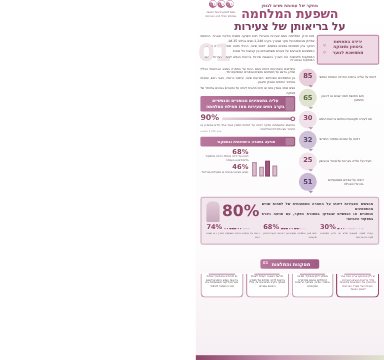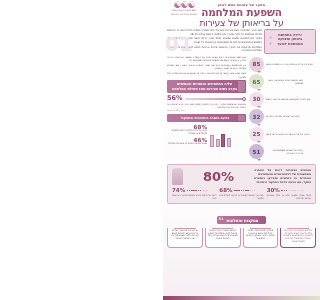--- a/index.html
+++ b/index.html
@@ -23,21 +23,21 @@
     font-size: 3.4px; letter-spacing: .1px; margin: 1px 0 0 0;
     font-weight: bold;
   }
   .title1 {
     text-align: center; color: #9c4c72;
     font-size: 10.5px; font-weight: bold; line-height: 11px;
     letter-spacing: -.2px;
   }
   .title2 {
     text-align: center; color: #7d4163;
-    font-size: 9.2px; font-weight: normal; line-height: 10px;
+    font-size: 9.2px; font-weight: bold; line-height: 10px;
     letter-spacing: -.2px;
   }
   .logo {
     position: absolute; top: 1px; left: 3px;
     width: 36px; height: 22px; text-align: center;
   }
   .logo-figs { font-size: 9px; color: #b56b92; line-height: 9px; letter-spacing:-1px;}
   .logo-cap1 { font-size: 2.2px; color: #7b3f60; line-height: 2.6px; }
   .logo-cap2 { font-size: 2.1px; color: #9a6f86; line-height: 2.5px; }
 
@@ -135,21 +135,21 @@
   .b5 { background: #efe2ea; color: #8d4668; }
   .b6 { background: #c9b7d6; color: #53406a; }
   .cstat .ctext { font-size: 2.5px; line-height: 3.2px; color: #4a3a42; }
 
   
   .band {
     margin: 2px 4px 0 4px; background: #f3e7ee;
     border: .7px solid #d7b4c8; border-radius: 2px;
     padding: 3px 4px; position: relative;
   }
-  .band-top { display: flex; flex-direction: row-reverse; align-items: center; gap: 20px; }
+  .band-top { display: flex; flex-direction: row-reverse; align-items: center; gap: 2px; }
   .band-text { flex: 1; font-size: 2.9px; line-height: 4px; color: #4a3a42; font-weight: bold; text-align: justify; }
   .band-big { font-size: 13px; font-weight: bold; color: #8d4668; line-height: 13px; }
   .band-fig { width: 11px; height: 17px; background: linear-gradient(180deg,#d9bfcd,#b98fa8); border-radius: 4px 4px 1px 1px; opacity:.7; }
   .band-stats { display: flex; flex-direction: row-reverse; gap: 3px; margin-top: 2.5px; }
   .bs { flex: 1; }
   .bs-head { display: flex; flex-direction: row-reverse; align-items: center; gap: 1.5px; }
   .bs-val { font-size: 5.5px; font-weight: bold; color: #8d4668; line-height: 6px; }
   .dots { display: flex; flex-direction: row-reverse; gap: .6px; }
   .dot { width: 1.6px; height: 1.6px; border-radius: 50%; background: #ddc6d3; }
   .dot.on { background: #8d4668; }
@@ -221,21 +221,21 @@
       <div class="para">נשים שחוו אובדן אישי או פינוי מהבית דיווחו על שיעורים גבוהים במיוחד של מצוקה.</div>
 
       <div class="sect-band">
         <span class="tag"></span>
         <div>עליה בתסמינים הגופניים והנפשיים</div>
         <div>בקרב נשים צעירות מאז תחילת המלחמה</div>
       </div>
 
       <div class="pct-row">
         <div class="pct-line">
-          <div class="pct-val">56%</div>
+          <div class="pct-val">90%</div>
           <div class="pct-track">
               <span class="pct-knob"></span>
             </div>
         </div>
         <div class="pct-cap">מהנשים שהשתתפו בסקר דיווחו על לפחות תסמין גופני אחד חדש שהופיע או החמיר מאז תחילת המלחמה.</div>
         <div class="pct-src">מתוך 1,240 משיבות</div>
       </div>
 
 
       <div class="sect-band small">

